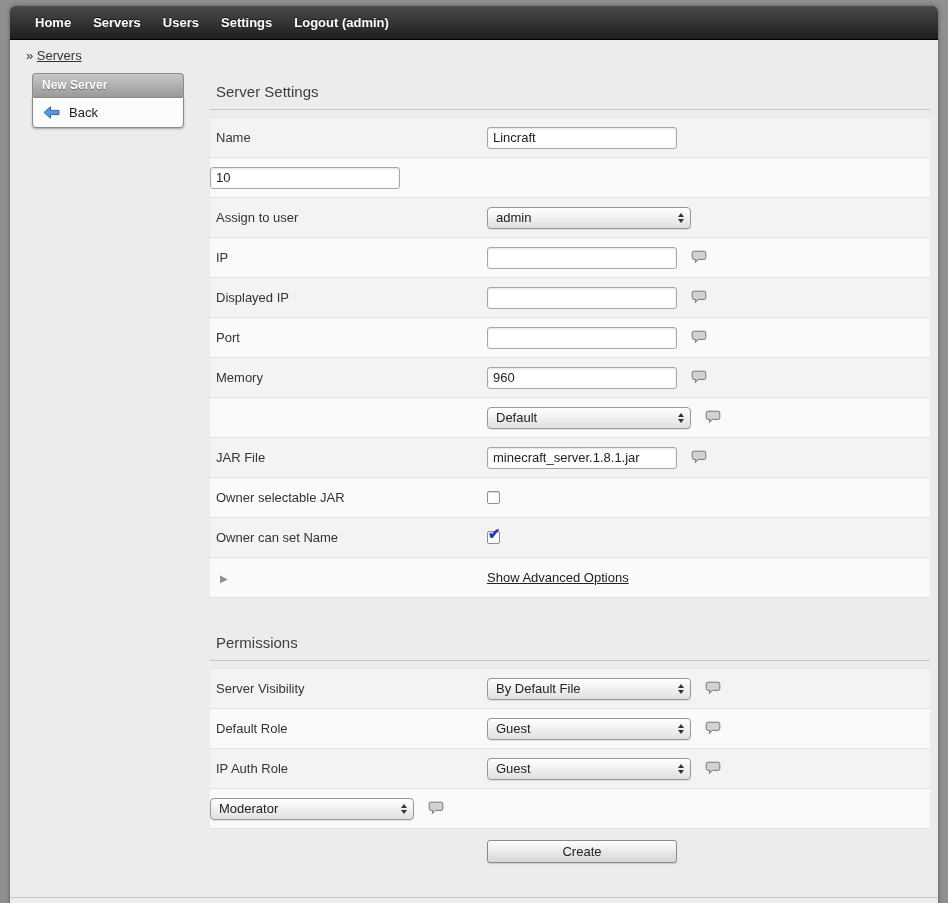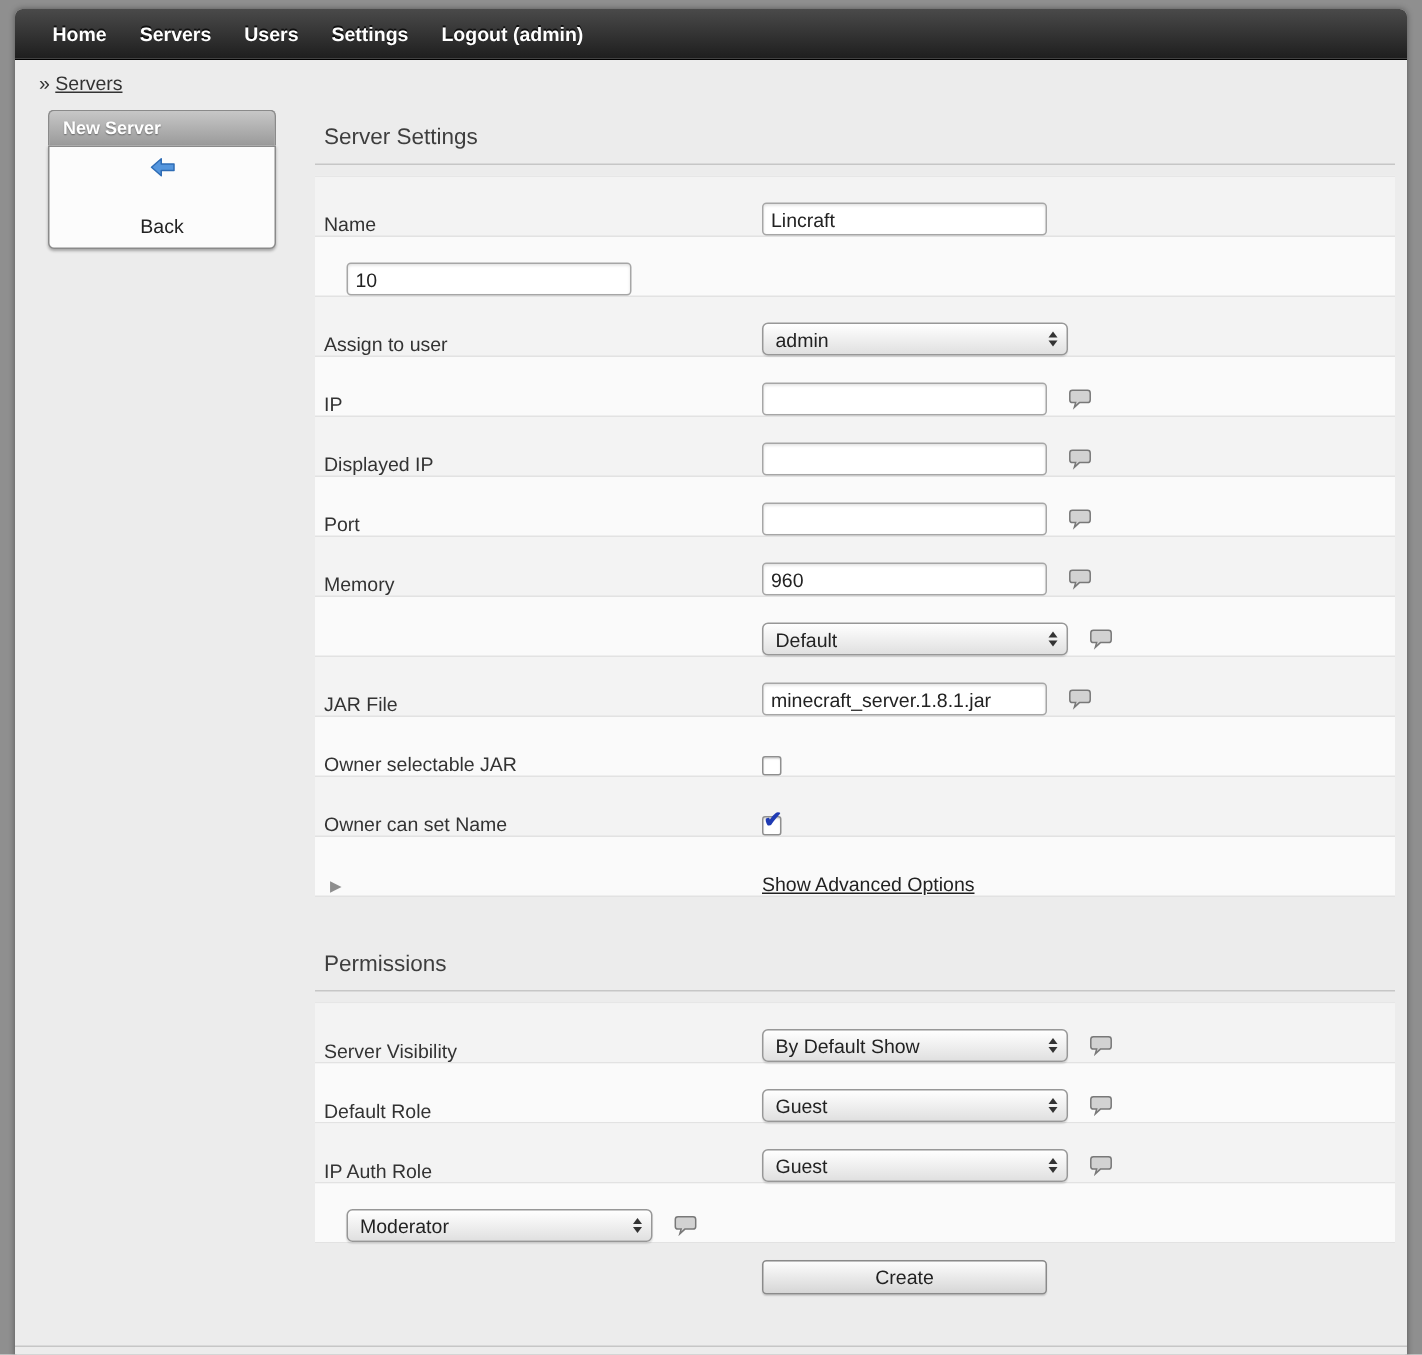--- a/index.html
+++ b/index.html
@@ -63,50 +63,49 @@
   .sidebar-body {
     background: #fcfcfc;
     border: 1px solid #8a8a8a;
     border-radius: 0 0 4px 4px;
     box-shadow: 0 1px 2px rgba(0,0,0,.3);
     padding: 3px;
   }
   .sidebar-back {
     display: flex;
     align-items: center;
-    gap: 25px;
+    gap: 9px;
     padding: 4px 7px;
     font-size: 13px;
     color: #222;
     text-decoration: none;
     cursor: pointer;
-    flex-direction: column;
   }
   .back-icon { display: inline-flex; }
   
   .main { flex: 1; margin: 0 8px 0 26px; padding-top: 2px; }
   h2.section {
     font-size: 15px;
     font-weight: 400;
     color: #3e3e3e;
     padding: 14px 0 9px 6px;
     border-bottom: 1px solid #c6c6c6;
   }
   h2.perm { margin-top: 22px; }
   .form { margin-top: 7px; border-top: 1px solid #e6e6e6; background: #fbfbfb; }
   .row {
     display: flex;
-    align-items: flex-end;
+    align-items: center;
     height: 40px;
     border-bottom: 1px solid #e2e2e2;
   }
   .form .row:nth-child(odd) { background: #f3f3f3; }
   .form .row:nth-child(even) { background: #fafafa; }
   .lbl { width: 277px; padding-left: 6px; font-size: 13px; color: #333; flex-shrink: 0; }
-  .ctrl { display: flex; align-items: center; gap: 14px; margin-left: 21px; }
+  .ctrl { display: flex; align-items: center; gap: 14px; }
   input.txt {
     width: 190px;
     height: 22px;
     border: 1px solid #a6a6a6;
     border-radius: 3px;
     padding: 2px 5px;
     font-family: "Liberation Sans", sans-serif;
     font-size: 13px;
     color: #222;
     background: #fff;
@@ -353,21 +352,21 @@
       </div>
 
       <h2 class="section perm">Permissions</h2>
 
       <div class="form">
 
         <div class="row">
           <label class="lbl">Server Visibility</label>
           <div class="ctrl">
             <div class="select">
-              <span>By Default Show</span>
+              <span>By Default File</span>
               <span class="sel-arrows">
                   <i class="up"></i>
                   <i class="dn"></i>
                 </span>
             </div>
             <span class="help">
               <svg width="16" height="15" viewBox="0 0 16 15">
                   <path d="M3 1.2 h10 a1.8 1.8 0 0 1 1.8 1.8 v4.6 a1.8 1.8 0 0 1 -1.8 1.8 H7.6 L4.2 12.6 l.9 -3.2 H3 A1.8 1.8 0 0 1 1.2 7.6 V3 A1.8 1.8 0 0 1 3 1.2 Z" fill="#d2d2d2" stroke="#787878"></path>
                 </svg>
             </span>

